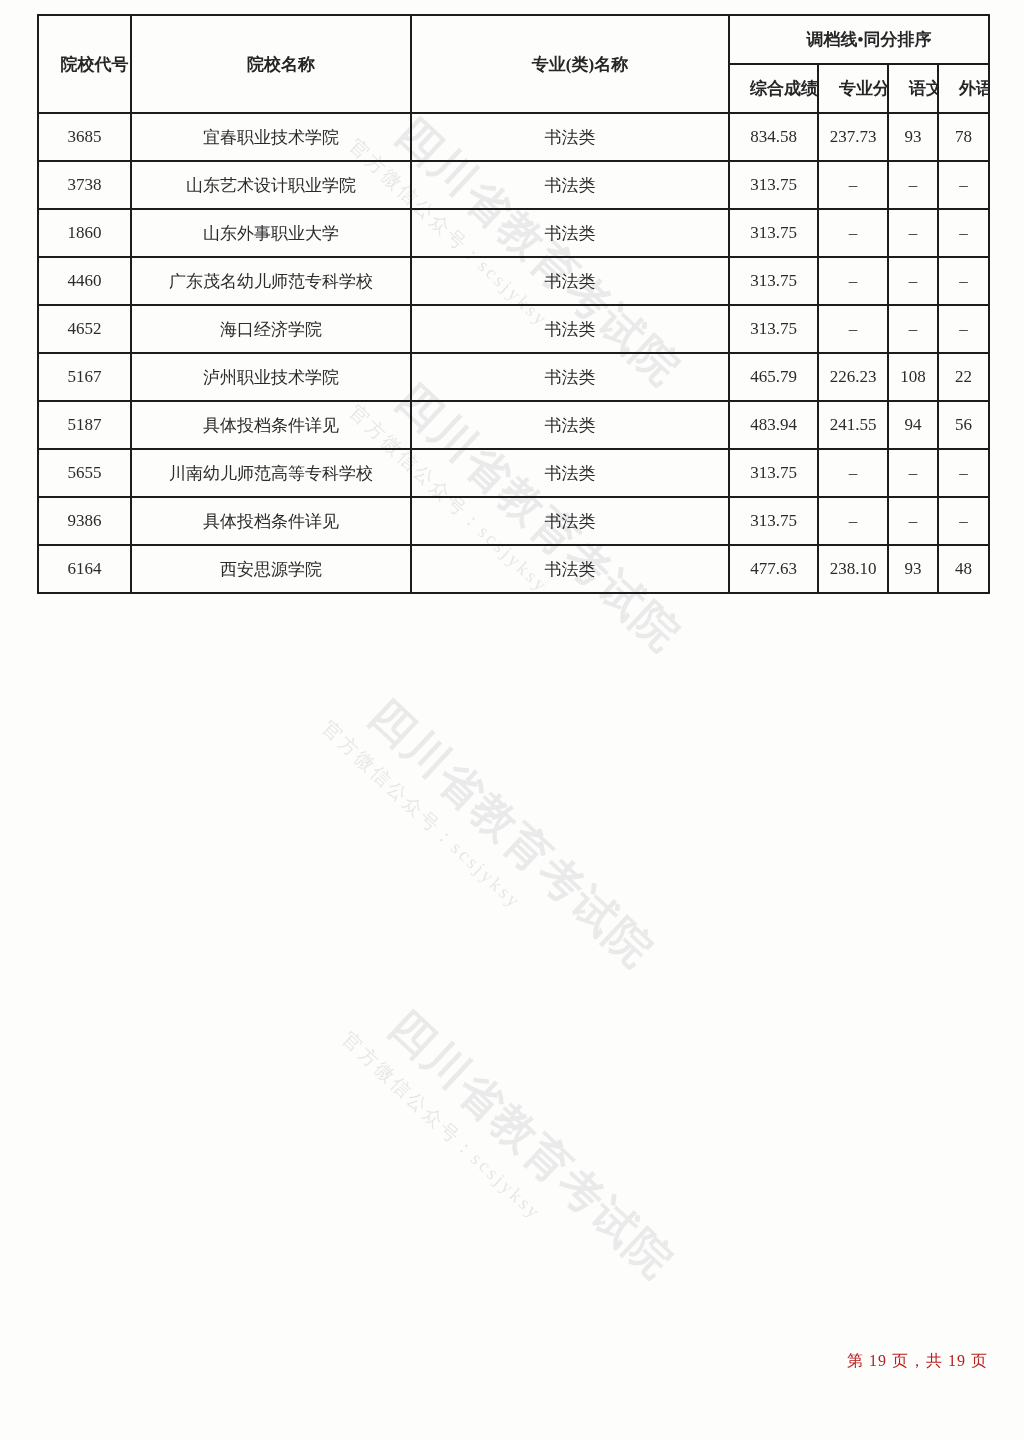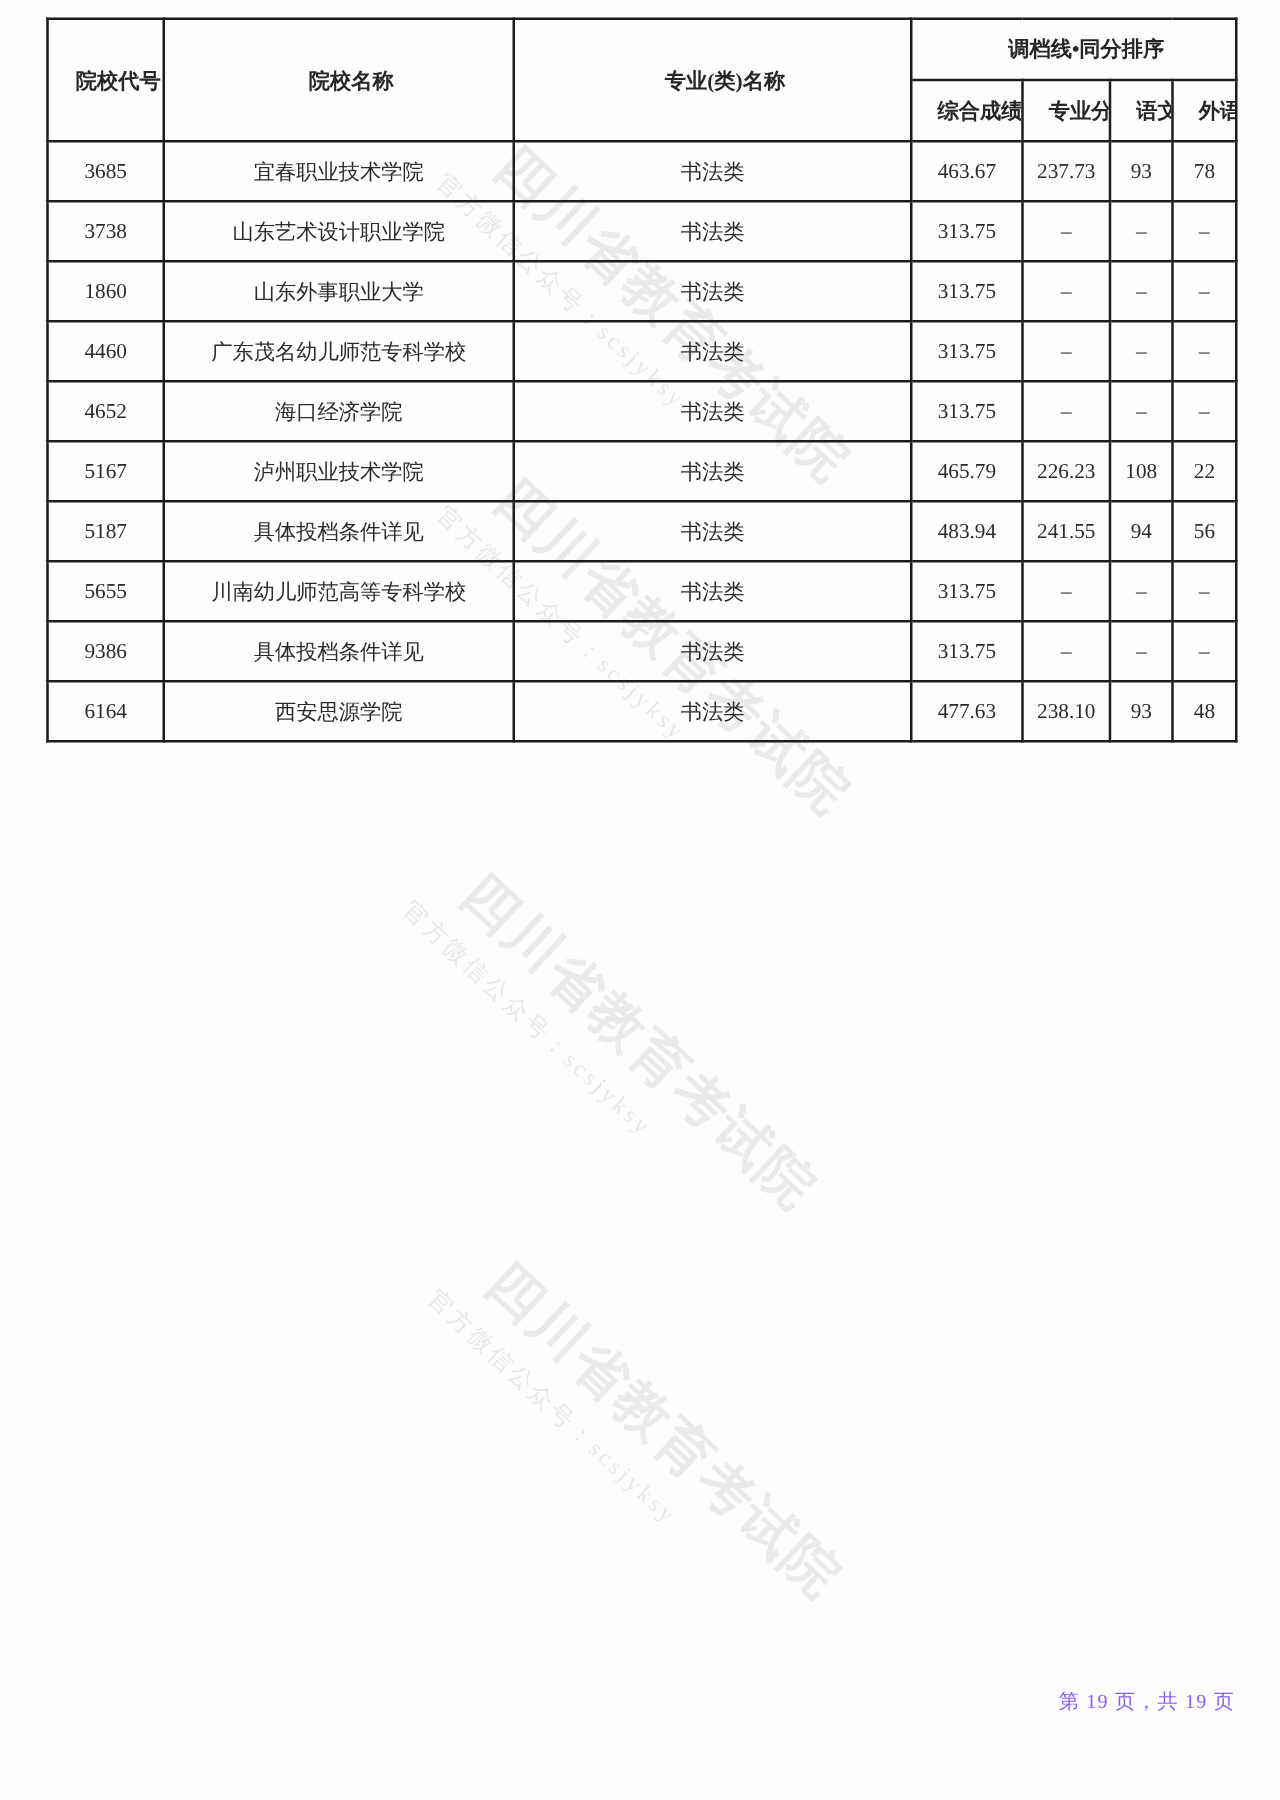--- a/index.html
+++ b/index.html
@@ -78,21 +78,21 @@
     font-weight: 600;
     letter-spacing: 0.5px;
     color: #242424;
   }
   .page-footer {
     position: absolute;
     right: 36px;
     top: 1351px;
     z-index: 1;
     font-size: 16px;
-    color: #8b5cf6;
+    color: #b91c1c;
     letter-spacing: 1px;
   }
 </style>
 </head>
 <body>
 
 <div class="page">
 
   <div class="wm-layer">
     <div class="wm" style="left:342px; top:222px;">
@@ -135,21 +135,21 @@
         <th>专业分</th>
         <th>语文</th>
         <th>外语</th>
       </tr>
     </thead>
     <tbody>
     <tr>
       <td>3685</td>
       <td>宜春职业技术学院</td>
       <td>书法类</td>
-      <td>463.67</td>
+      <td>834.58</td>
       <td>237.73</td>
       <td>93</td>
       <td>78</td>
     </tr>
 
     <tr>
       <td>3738</td>
       <td>山东艺术设计职业学院</td>
       <td>书法类</td>
       <td>313.75</td>

